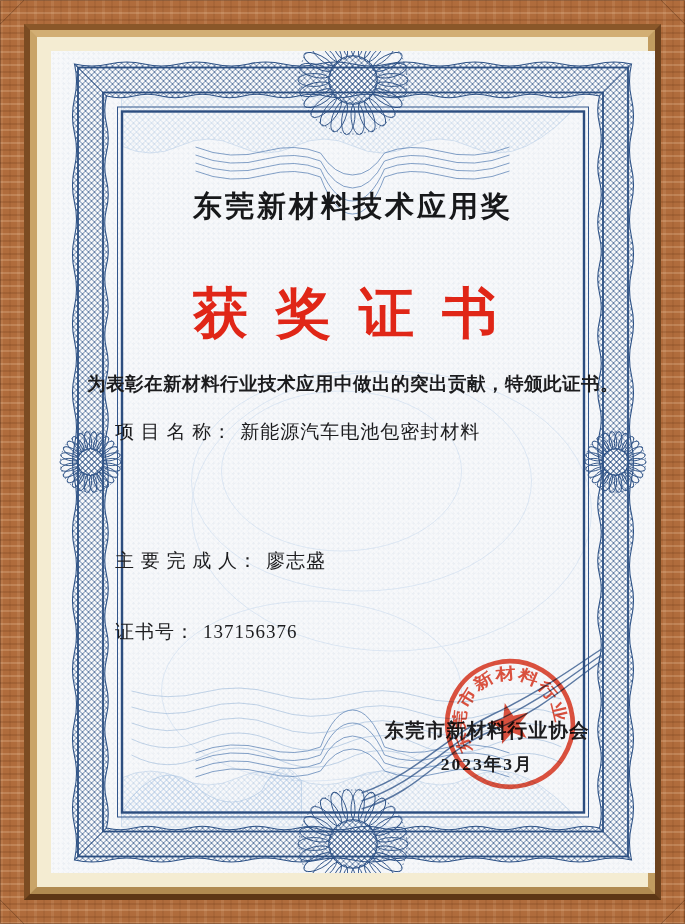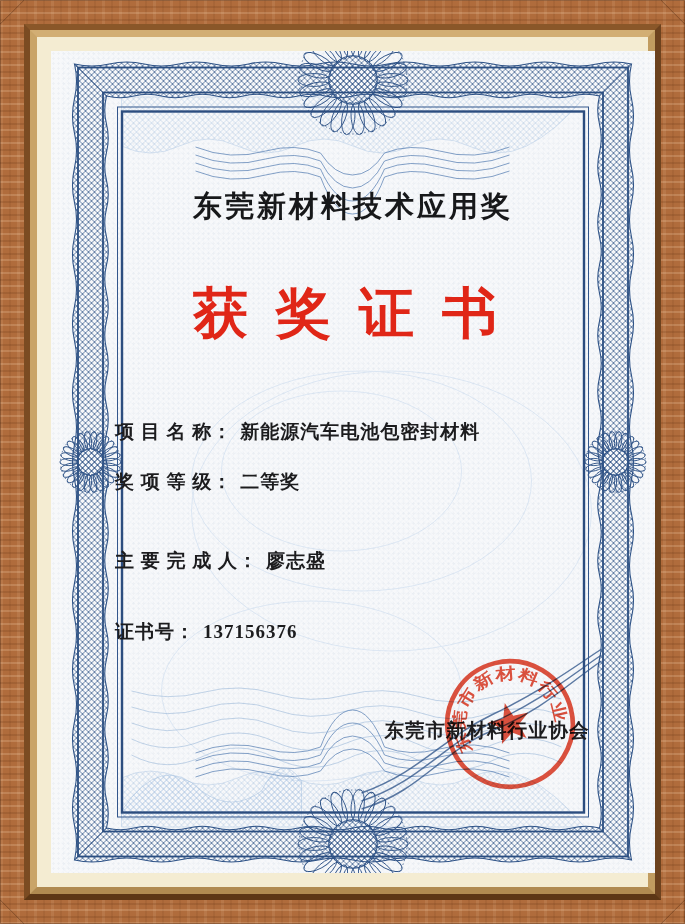--- a/index.html
+++ b/index.html
@@ -29,21 +29,21 @@
     background-size:5px 5px;}
   #deco{position:absolute;inset:0;width:100%;height:100%;}
   .content{position:absolute;inset:0;}
   .title{position:absolute;top:136px;left:0;right:0;text-align:center;
     font-family:"Liberation Sans",sans-serif;font-weight:bold;font-size:29px;
     letter-spacing:3px;color:#17181a;}
   .heading{position:absolute;top:202px;left:0;right:0;text-align:center;
     font-weight:900;font-size:55px;color:#e02617;letter-spacing:28px;padding-left:12px;margin-top:24px;}
   .citation{position:absolute;top:320px;left:0;right:0;text-align:center;
     font-weight:bold;font-size:18.5px;color:#1c1c1e;letter-spacing:.5px;}
-  .row{position:absolute;left:64px;font-weight:bold;font-size:19px;color:#1c1c1e;
+  .row{position:absolute;left:64px;font-weight:normal;font-size:19px;color:#1c1c1e;
     letter-spacing:1px;white-space:nowrap;}
   .row .val{margin-left:8px;}
   .sig{position:absolute;top:666px;left:300px;width:272px;text-align:center;
     font-weight:bold;color:#1c1c1e;}
   .sig .issuer{font-size:19.5px;letter-spacing:1px;}
   .sig .date{font-size:17.5px;margin-top:8px;letter-spacing:2px;}
   .seal{position:absolute;left:387px;top:601px;width:144px;height:144px;
     opacity:.92;mix-blend-mode:multiply;z-index:5;}
   .sring{fill:none;stroke:#e2442e;stroke-width:4.5px;}
   .sealtxt{fill:#e2442e;font-size:15.2px;font-weight:bold;letter-spacing:1px;
@@ -231,36 +231,35 @@
                   <circle cx="554" cy="411" r="13.5" fill="url(#xh)" stroke-width="1"></circle>
                   <circle cx="554" cy="411" r="30" stroke-width="0.8" stroke-dasharray="1.5 2.5"></circle>
                 </g>
                 <rect x="56" y="56" width="471" height="710" fill="none" stroke="#33568c" stroke-width="1"></rect>
                 <rect x="60.5" y="60.5" width="462" height="701" fill="none" stroke="#2c4d7f" stroke-width="2.4"></rect>
               </svg>
 
             <div class="content">
               <div class="title">东莞新材料技术应用奖</div>
               <div class="heading">获奖证书</div>
+              <div class="citation">为表彰在新材料行业技术应用中做出的突出贡献，特颁此证书。</div>
 
               <div class="row" style="top:368px">
                 <span class="lab">项 目 名 称：</span><span class="val">新能源汽车电池包密封材料</span>
               </div>
-              <div class="row" style="top:418px">
-                <span class="lab">奖 项 等 级：</span><span class="val">二等奖</span>
-              </div>
               <div class="row" style="top:497px">
                 <span class="lab">主 要 完 成 人：</span><span class="val">廖志盛</span>
               </div>
               <div class="row" style="top:568px">
                 <span class="lab">证书号：</span><span class="val">137156376</span>
               </div>
 
               <div class="sig">
                 <div class="issuer">东莞市新材料行业协会</div>
+                <div class="date">2023年3月</div>
               </div>
 
               <svg class="seal" viewBox="-70 -70 140 140" aria-hidden="true">
                 <g transform="rotate(-14)">
                   <circle class="sring" r="61"></circle>
                   <path fill="#e2442e" d="M0,-21 L5,-6.9 L19.97,-6.49 L8.08,2.63 L12.34,16.99 L0,8.5 L-12.34,16.99 L-8.08,2.63 L-19.97,-6.49 L-5,-6.9 Z"></path>
                   <path id="sealArc" d="M -41,16 A 44,44 0 1,1 41,16" fill="none"></path>
                   <text class="sealtxt">
                     <textPath href="#sealArc" startOffset="0" textLength="206" lengthAdjust="spacingAndGlyphs">东莞市新材料行业协会</textPath>
                   </text>

